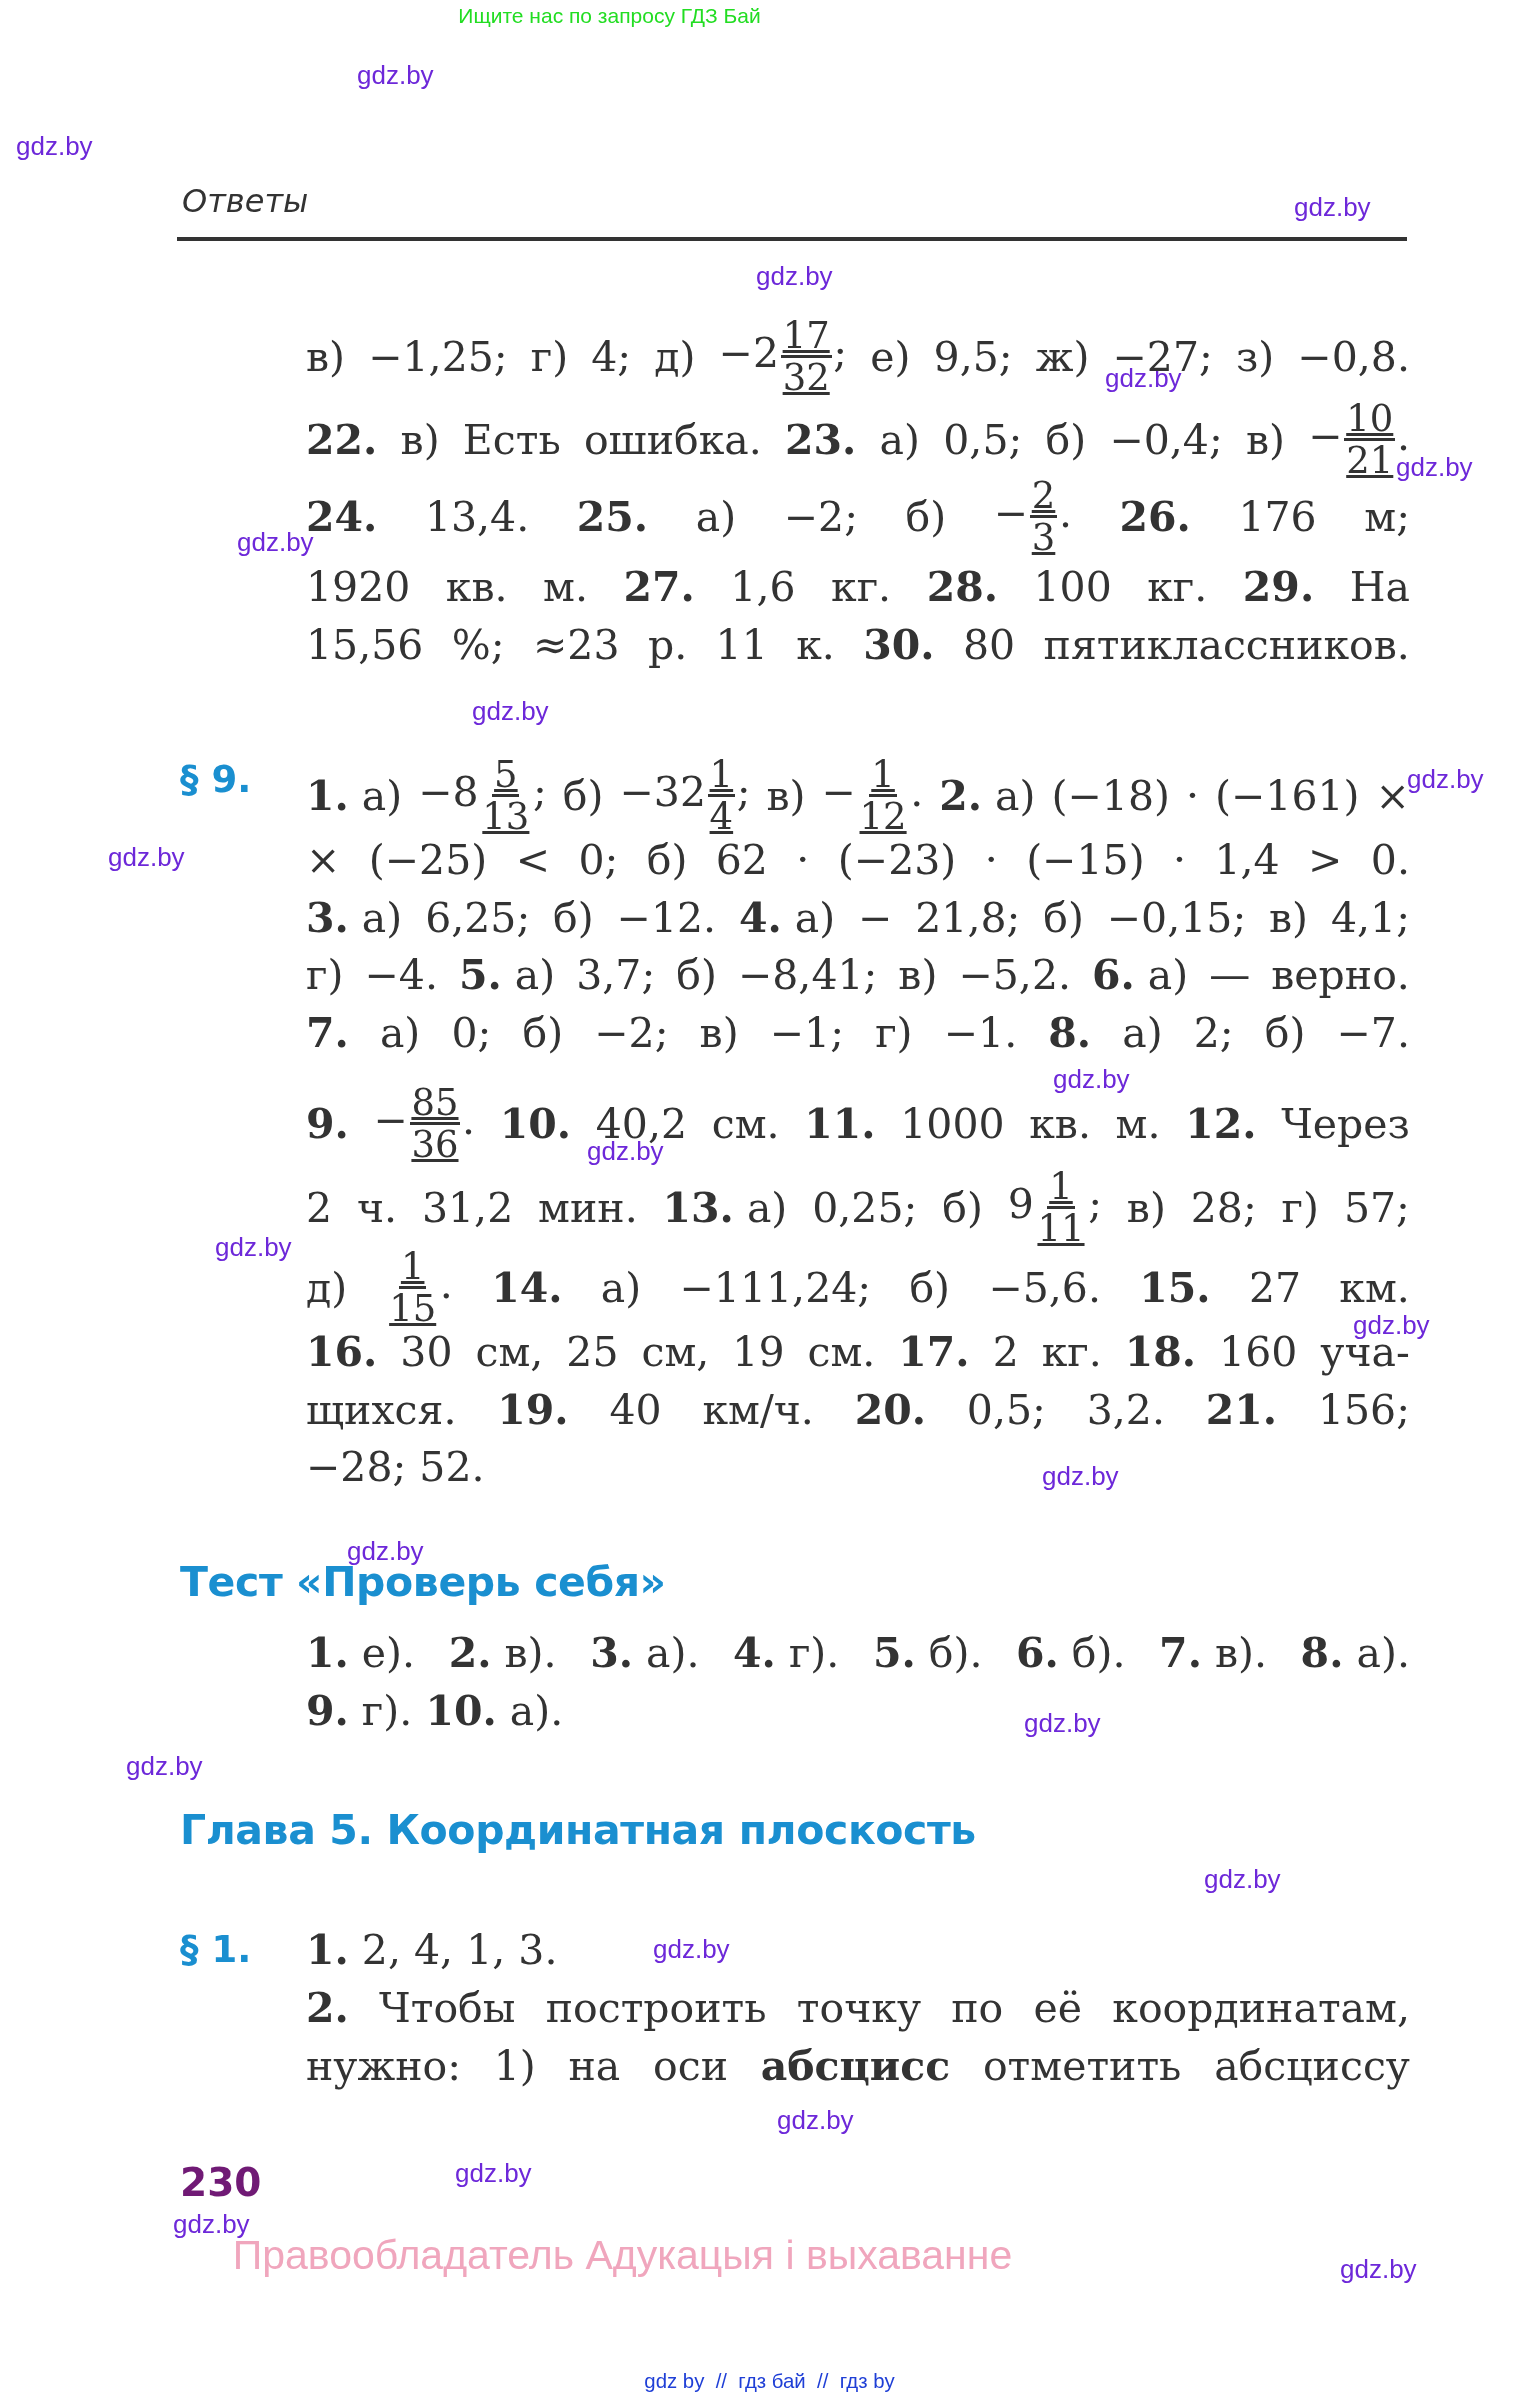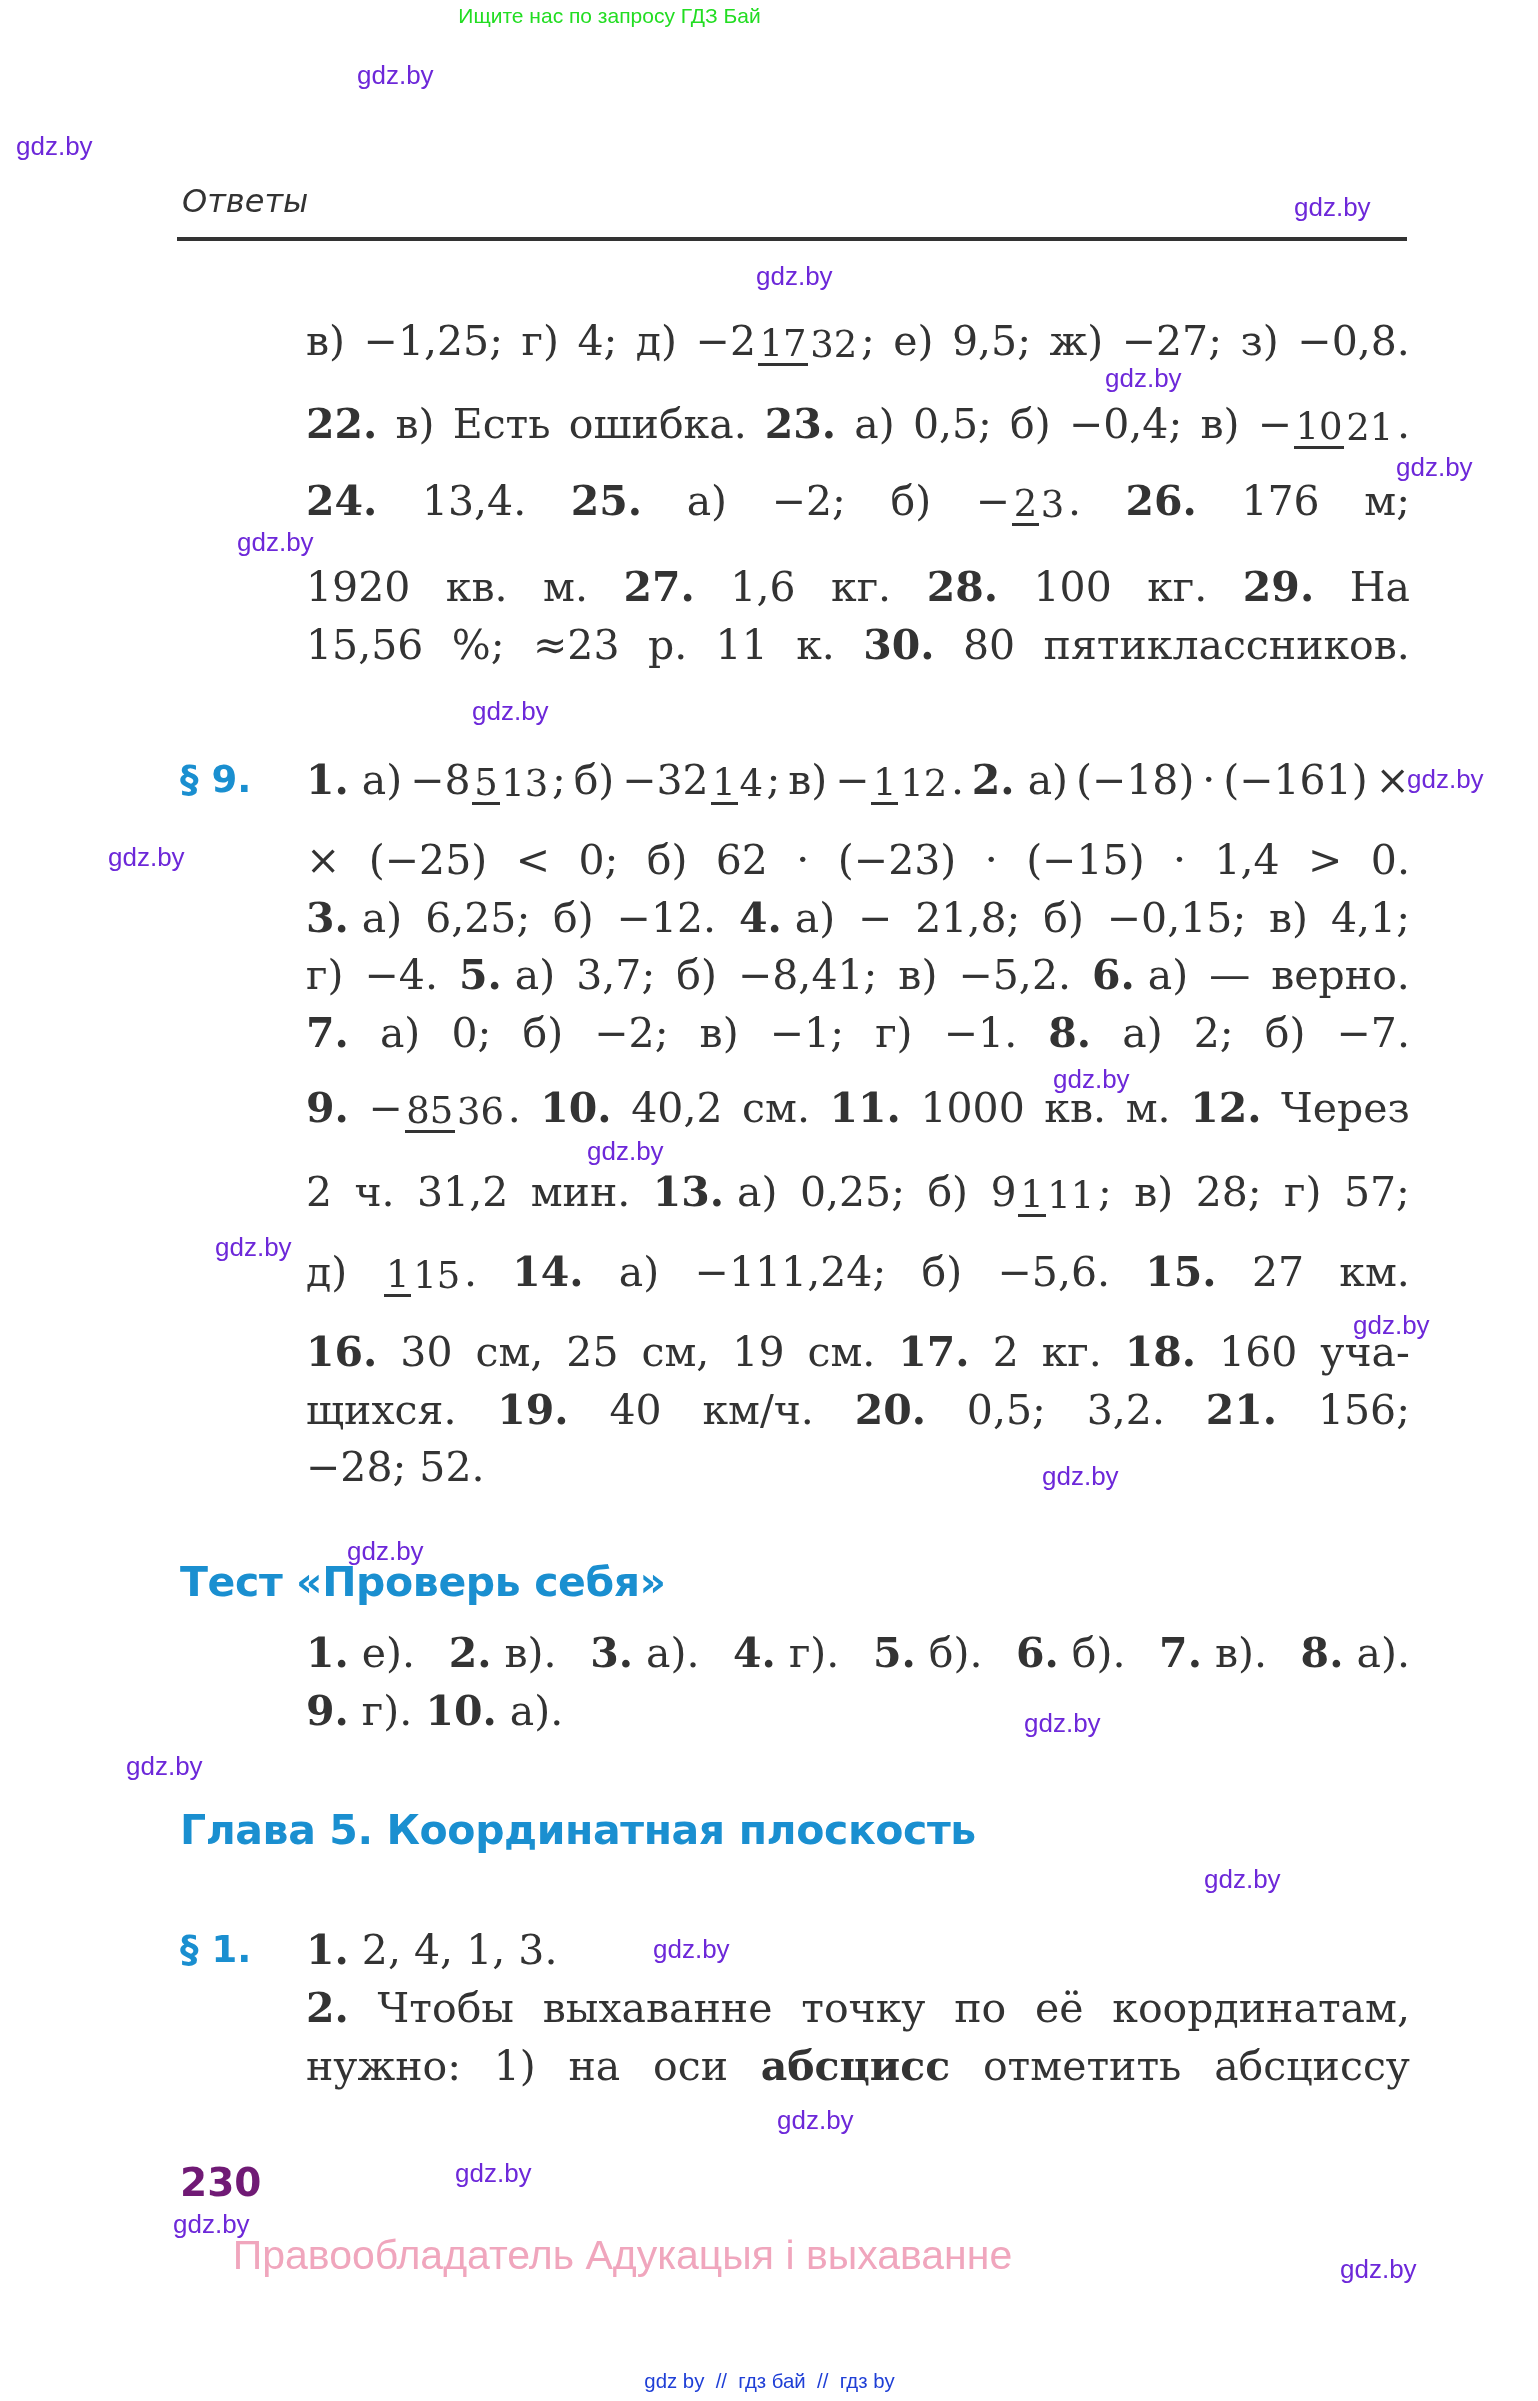--- a/index.html
+++ b/index.html
@@ -6,21 +6,21 @@
   body { width:1539px; height:2401px; position:relative; overflow:hidden; font-family:"DejaVu Serif", serif; color:#333333; }
   .abs { position:absolute; }
   .wm { position:absolute; font-family:"Liberation Sans", sans-serif; font-size:26px; color:#6d28d9; white-space:nowrap; }
   .top-banner { left:0; width:1219px; top:3.5px; text-align:center; font-family:"Liberation Sans", sans-serif; font-size:21px; color:#22dd22; }
   .running-head { left:182px; top:182px; font-family:"DejaVu Sans", sans-serif; font-style:italic; font-size:32px; color:#333; }
   .rule { left:177px; top:237px; width:1230px; height:3.5px; background:#333333; }
   .line { position:absolute; left:306px; width:1104px; font-size:41px; line-height:50px; white-space:nowrap; display:flex; justify-content:space-between; align-items:center; }
   .line.left { justify-content:flex-start; }
   .line .tok { display:inline-block; }
   .b { font-weight:bold; }
-  .frac { display:inline-flex; align-items:center; vertical-align:middle; font-size:37px; line-height:39px; margin:0 1.8px; }
+  .frac { display:inline-flex; flex-direction:column; align-items:center; vertical-align:middle; font-size:37px; line-height:39px; margin:0 1.8px;text-decoration:underline; }
   .frac .num { border-bottom:3.5px solid #333; padding:0 1.8px; }
   .frac .den { padding:0 1.8px; }
   .para-label { position:absolute; left:180px; font-family:"DejaVu Sans", sans-serif; font-weight:bold; font-size:37px; color:#1a8fd0; }
   .heading { position:absolute; left:180px; font-family:"DejaVu Sans", sans-serif; font-weight:bold; font-size:41px; color:#1a8fd0; white-space:nowrap; letter-spacing:-0.4px; }
   .page-num { left:180px; top:2160px; font-family:"DejaVu Sans", sans-serif; font-weight:bold; font-size:39px; color:#701a75; }
   .rights { left:0; width:1245px; top:2232px; text-align:center; font-family:"Liberation Sans", sans-serif; font-size:41px; color:#f0a6bd; }
   .footer { left:0; width:1539px; top:2370px; text-align:center; font-family:"Liberation Sans", sans-serif; font-size:20.4px; color:#1f3fd6; }
 </style>
 </head>
 <body>
@@ -323,21 +323,21 @@
 
 <div class="para-label" style="top:1928px">§ 1.</div>
 
 <div class="line left" style="top:1925px">
   <span class="tok" style="white-space:pre"><span class="b">1.</span><span> 2, 4, 1, 3.</span></span>
 </div>
 
 <div class="line" style="top:1983px">
   <span class="tok b">2.</span>
     <span class="tok">Чтобы</span>
-    <span class="tok">выхаванне</span>
+    <span class="tok">построить</span>
     <span class="tok">точку</span>
     <span class="tok">по</span>
     <span class="tok">её</span>
     <span class="tok">координатам,</span>
 </div>
 
 <div class="line" style="top:2041px">
   <span class="tok">нужно:</span>
     <span class="tok">1)</span>
     <span class="tok">на</span>

